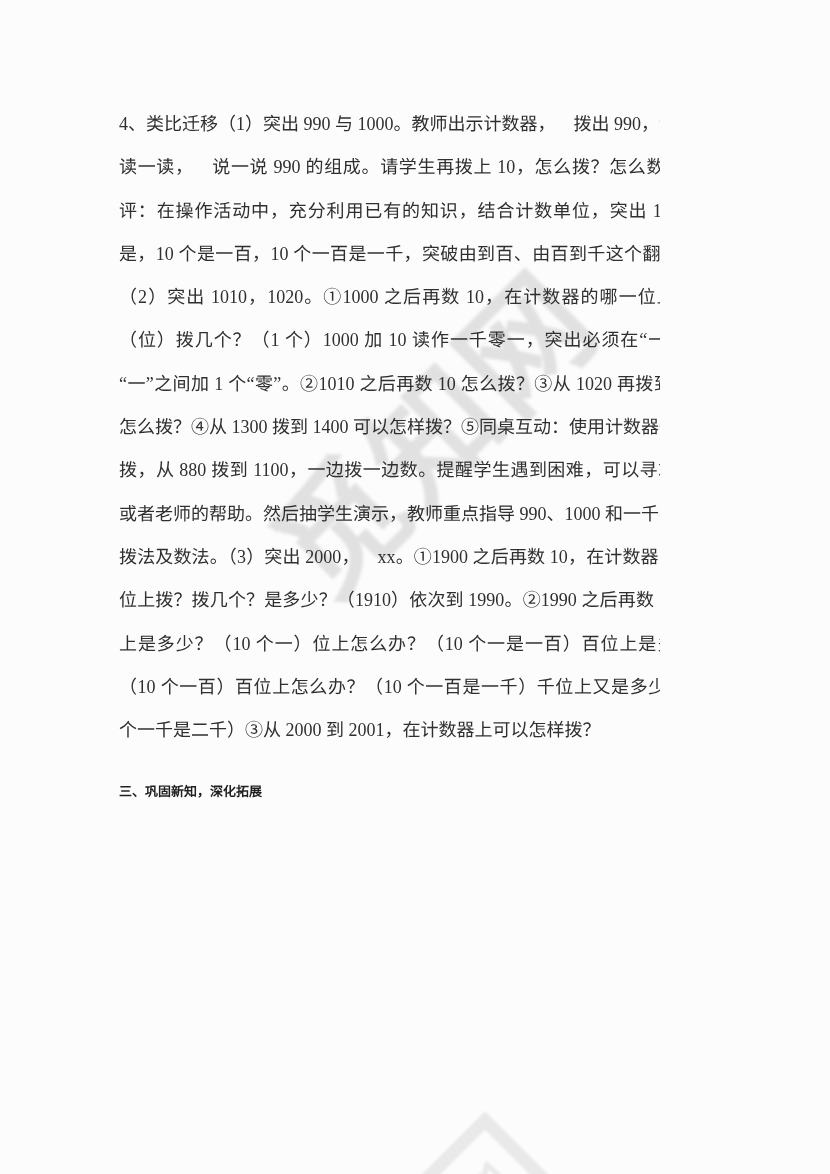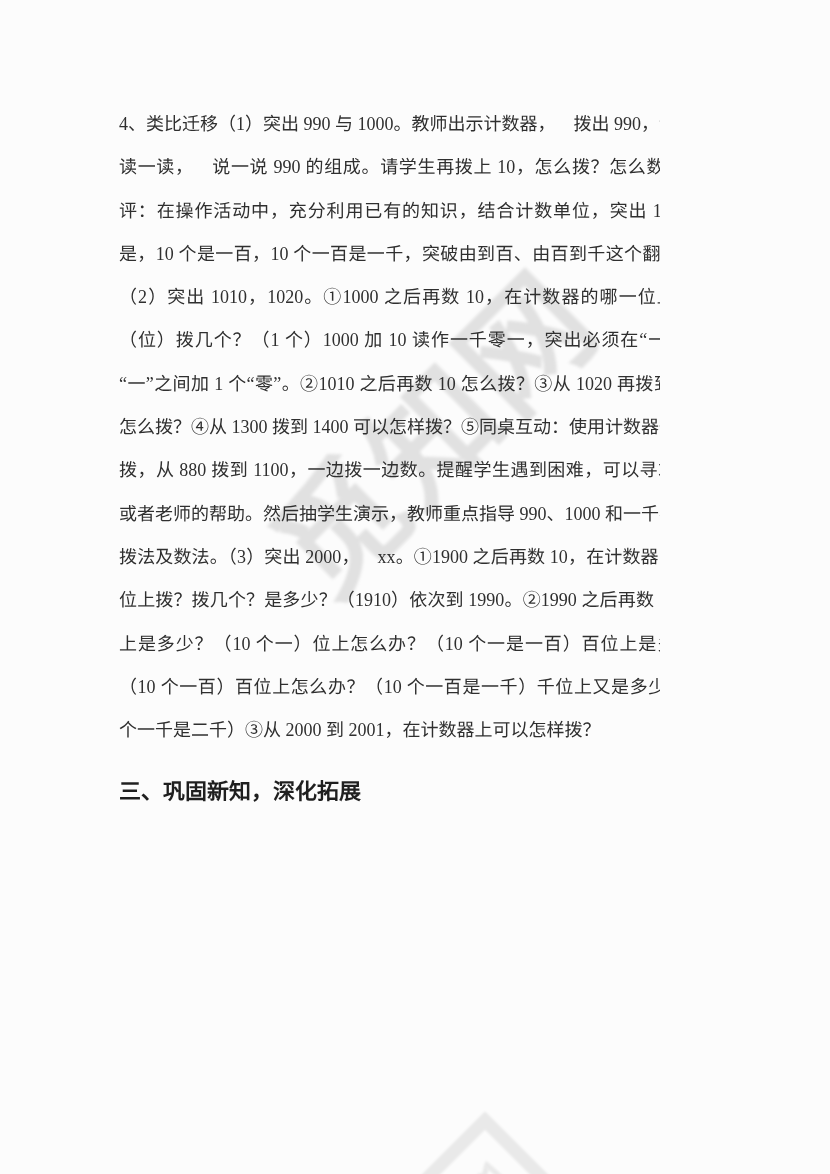--- a/index.html
+++ b/index.html
@@ -66,21 +66,21 @@
     font-size: 18px;
     line-height: 43.3px;
   }
   .para {
     margin: 0;
     text-align: justify;
     white-space: pre-wrap;
   }
   .section-heading {
     margin: 18px 0 23px 0;
-    font-size: 22px;
+    font-size: 13px;
     font-weight: bold;
     color: #1f1f1f;
     line-height: 43.3px;
   }
 </style>
 </head>
 <body>
 
 <div class="page">
 

